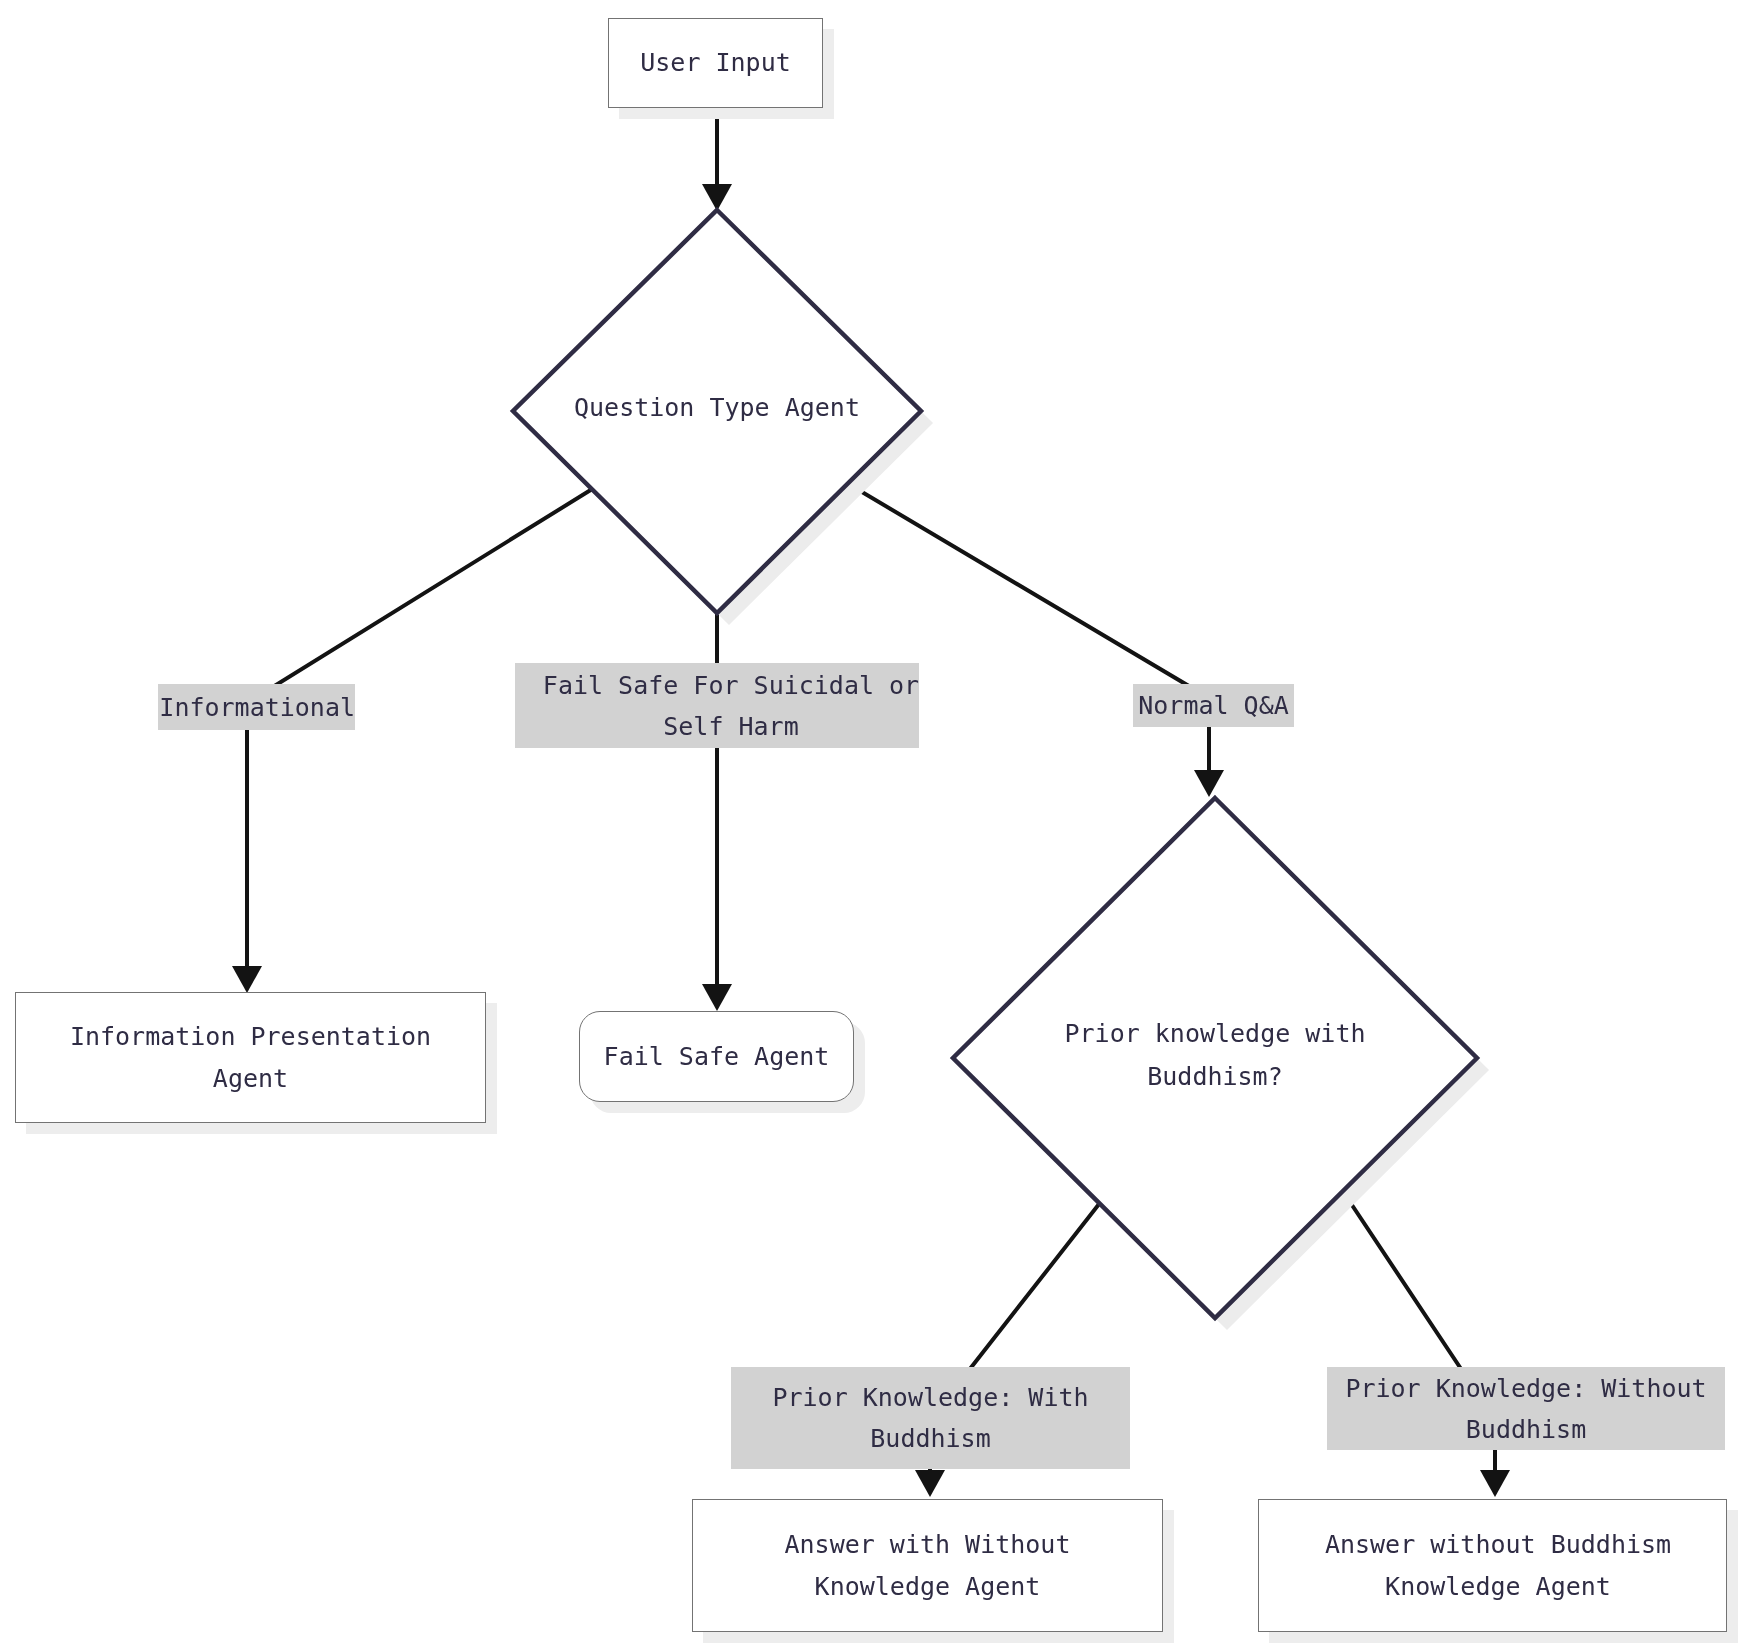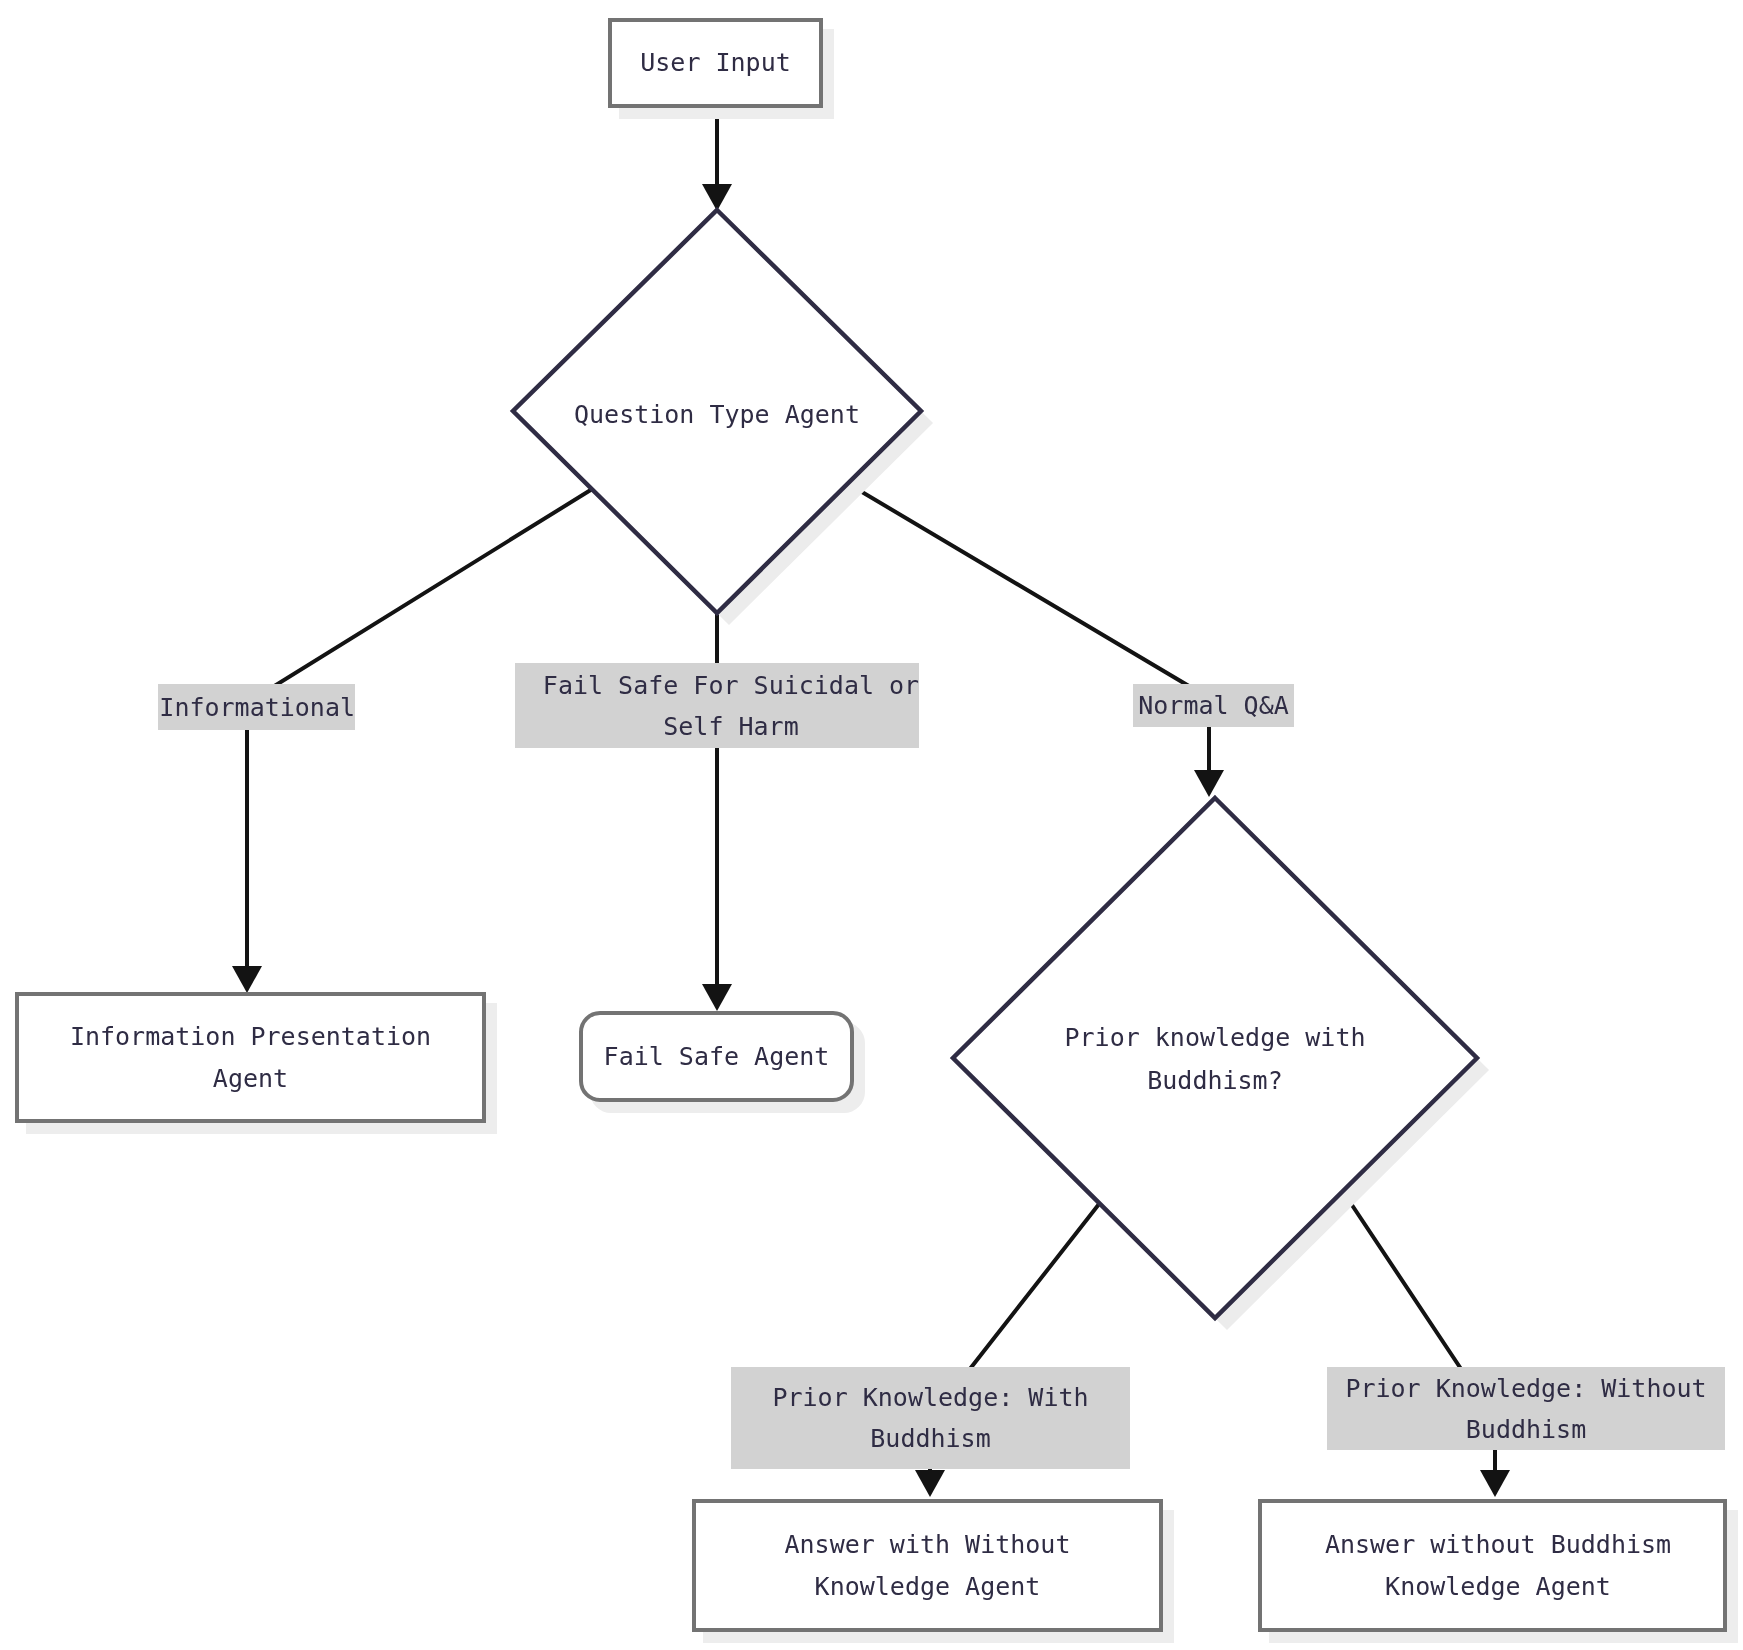--- a/index.html
+++ b/index.html
@@ -37,37 +37,37 @@
   }
   .diamond-shape {
     fill: #ffffff;
     stroke: #2f2c44;
     stroke-width: 4.5;
   }
   .node {
     position: absolute;
     box-sizing: border-box;
     background: #ffffff;
-    border: 4px solid #737373;
+    border: 1px solid #737373;
     box-shadow: 11px 11px 0 #ededed;
     display: flex;
     flex-direction: column;
     align-items: center;
     justify-content: center;
     text-align: center;
     font-size: 25px;
     line-height: 42px;
     white-space: nowrap;
   }
   .diamond-text {
     position: absolute;
     display: flex;
     flex-direction: column;
     align-items: center;
-    justify-content: flex-end;
+    justify-content: flex-start;
     text-align: center;
     font-size: 25px;
     line-height: 43px;
     white-space: nowrap;
   }
   .elabel {
     position: absolute;
     box-sizing: border-box;
     background: #d2d2d2;
     display: flex;

